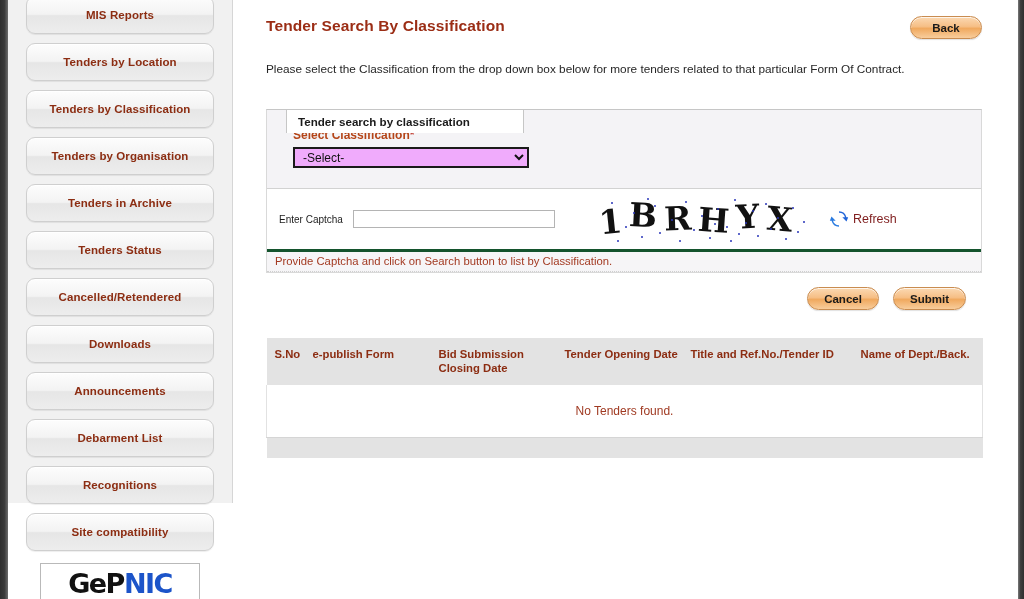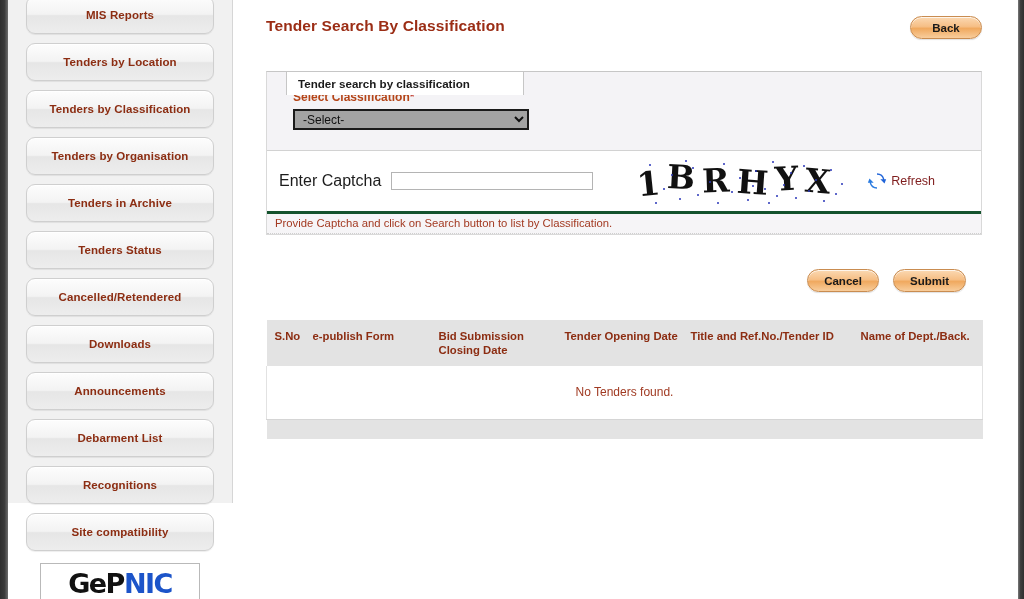--- a/index.html
+++ b/index.html
@@ -149,59 +149,59 @@
     border-bottom: none;
     display: flex;
     align-items: center;
     padding-left: 11px;
     font-size: 11.6px;
     font-weight: bold;
     color: #1a1a1a;
     z-index: 5;
   }
   .panel-body {
-    margin-top: 23px;
+    margin-top: 32px;
     border: 1px solid #d9d9d9;
     border-top: 1px solid #c6c6c6;
   }
   .panel-top {
     background: #f4f3f6;
     padding: 18px 0 20px 26px;
     border-bottom: 1px solid #d2d2d2;
   }
   .field-label {
     font-size: 12px;
     font-weight: bold;
     color: #b54518;
     margin-bottom: 5px;
   }
   .field-label .star { color: #c0392b; }
 
   select.classification-select {
     width: 236px;
     height: 21px;
     border: 2px solid #1a1a1a;
-    background: #a3a3a3;
+    background: #f0abfc;
     font-family: "Liberation Sans", sans-serif;
     font-size: 12px;
     color: #111111;
     padding: 0 2px 0 4px;
     border-radius: 0;
     cursor: pointer;
   }
 
   .captcha-row {
     background: #ffffff;
     height: 60px;
     display: flex;
     align-items: center;
     padding-left: 12px;
   }
   .captcha-label {
-    font-size: 16px;
+    font-size: 10px;
     color: #1c1c1c;
     margin-right: 10px;
   }
   input.captcha-input {
     width: 202px;
     height: 18px;
     border: 1px solid #b4b4b4;
     background: #ffffff;
     font-family: "Liberation Sans", sans-serif;
     font-size: 12px;
@@ -245,21 +245,21 @@
     font-size: 11.3px;
     color: #a33a22;
     border-bottom: 1px dotted #cfcfcf;
   }
 
   .action-row {
     display: flex;
     justify-content: flex-end;
     gap: 14px;
     width: 716px;
-    margin-top: 34px;
+    margin-top: 14px;
     padding-right: 16px;
   }
 
   
   .results {
     margin-top: 28px;
     width: 716px;
     border-collapse: collapse;
     table-layout: fixed;
   }
@@ -342,20 +342,21 @@
     </div>
   </div>
 
   <div class="main">
 
     <div class="title-row">
       <h1 class="page-title">Tender Search By Classification</h1>
       <div class="pill-btn back-btn">Back</div>
     </div>
 
+    <p class="intro-text">Please select the Classification from the drop down box below for more tenders related to that particular Form Of Contract.</p>
 
     <div class="panel-wrap">
 
       <div class="tab-head">
         <span>Tender search by classification</span>
       </div>
 
       <div class="panel-body">
 
         <div class="panel-top">

